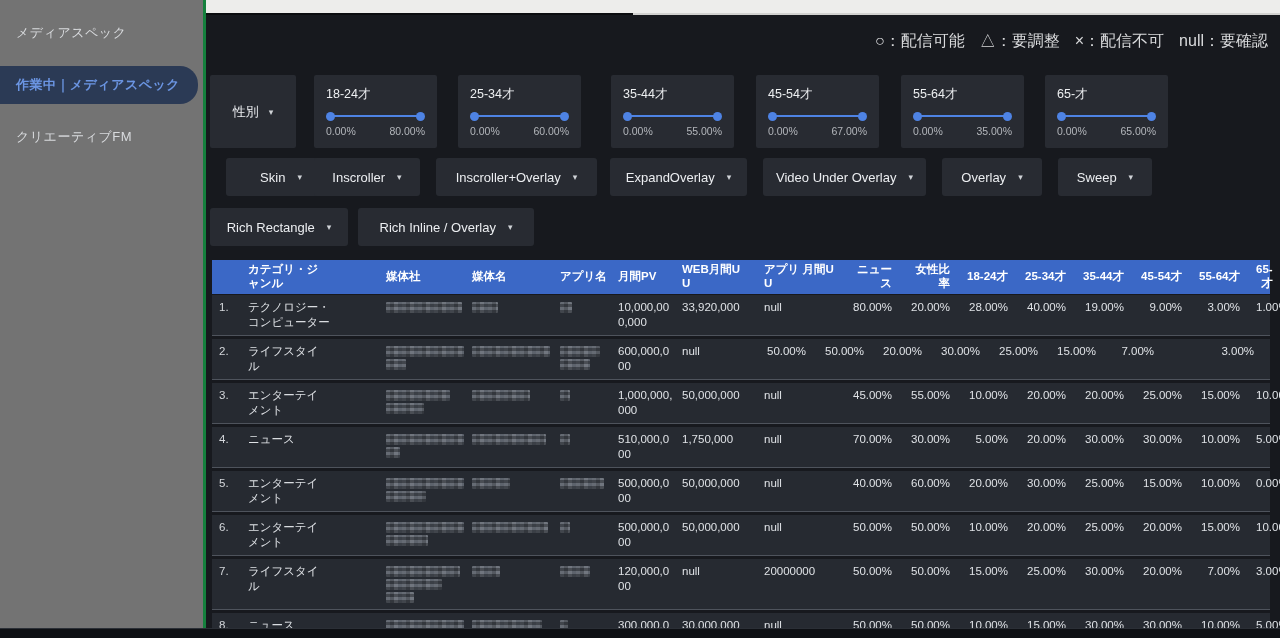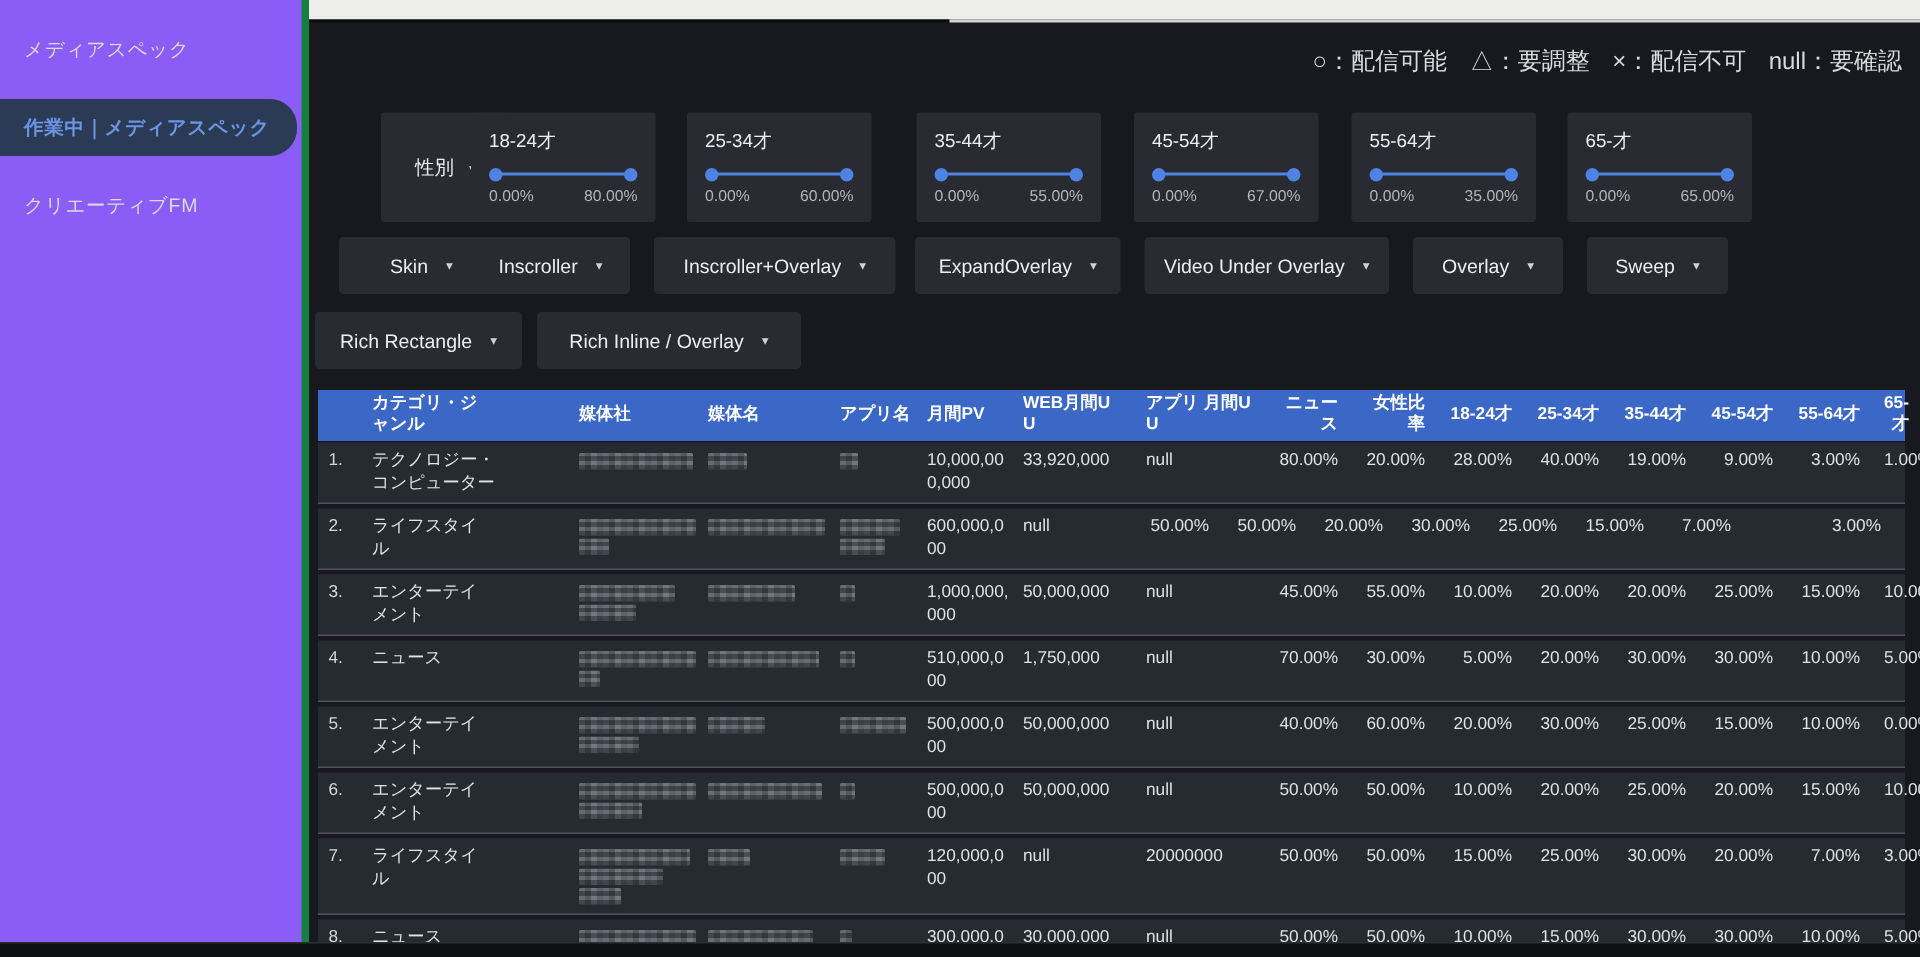--- a/index.html
+++ b/index.html
@@ -2,40 +2,40 @@
 <html><head>
 <meta charset="utf-8">
 <style>
   * { margin:0; padding:0; box-sizing:border-box; }
   html,body { width:1280px; height:638px; overflow:hidden; background:#17191e;
     font-family:"Liberation Sans", sans-serif; }
   .canvas { position:relative; width:1280px; height:638px; background:#17191e; }
 
   
   .sidebar { position:absolute; left:0; top:0; width:206px; height:638px;
-    background:#8b5cf6; border-right:5px solid #15803d; }
+    background:#737373; border-right:3px solid #15803d; }
   .side-item { padding:12px 16px; font-size:13px; color:#d9dbde; letter-spacing:.5px;
     cursor:pointer; margin-top:12px; }
   .side-item:first-child { margin-top:12px; }
   .side-item.active { background:#2b3a55; color:#6b95e3; font-weight:bold;
     border-radius:0 18px 18px 0; width:198px; padding:10px 16px; }
 
   
   .main { position:absolute; left:206px; top:0; width:1074px; height:638px; }
   .topstrip { position:absolute; left:0; top:0; width:1074px; height:13px; background:#ededeb; }
   .topline-dark  { position:absolute; left:0;   top:13px; width:427px; height:2px; background:#0c0d10; }
   .topline-light { position:absolute; left:427px; top:13px; width:647px; height:2px; background:#d2d2d0; }
 
   .legend { position:absolute; top:31px; right:12px; display:flex; gap:15px;
     font-size:16px; color:#d9dadc; }
 
   
   .card { position:absolute; top:75px; height:73px; background:#282b32; border-radius:2px; }
   .gender-card { left:4px; width:86px; display:flex; align-items:center; justify-content:center;
-    gap:10px; color:#eceef1; font-size:13px; cursor:pointer;margin-left:44px; }
+    gap:10px; color:#eceef1; font-size:13px; cursor:pointer; }
   .caret { font-size:9px; color:#cfd2d6; }
   .slider-card { width:123px; }
   .sc0{left:108px}.sc1{left:252px}.sc2{left:405px}.sc3{left:550px}.sc4{left:695px}.sc5{left:839px}
   .s-label { padding:11px 0 0 12px; font-size:12.5px; color:#edeff1; }
   .s-track { position:relative; margin:8px 12px 0; height:11px; cursor:pointer; }
   .s-line { position:absolute; top:4px; left:4px; right:4px; height:2px; background:#4e83e4; }
   .dot { position:absolute; top:1px; width:9px; height:9px; border-radius:50%; background:#4e83e4; }
   .dot.l{left:0} .dot.r{right:0}
   .s-vals { display:flex; justify-content:space-between; margin:3px 12px 0; font-size:10.5px; color:#b3b6bb; }
 

